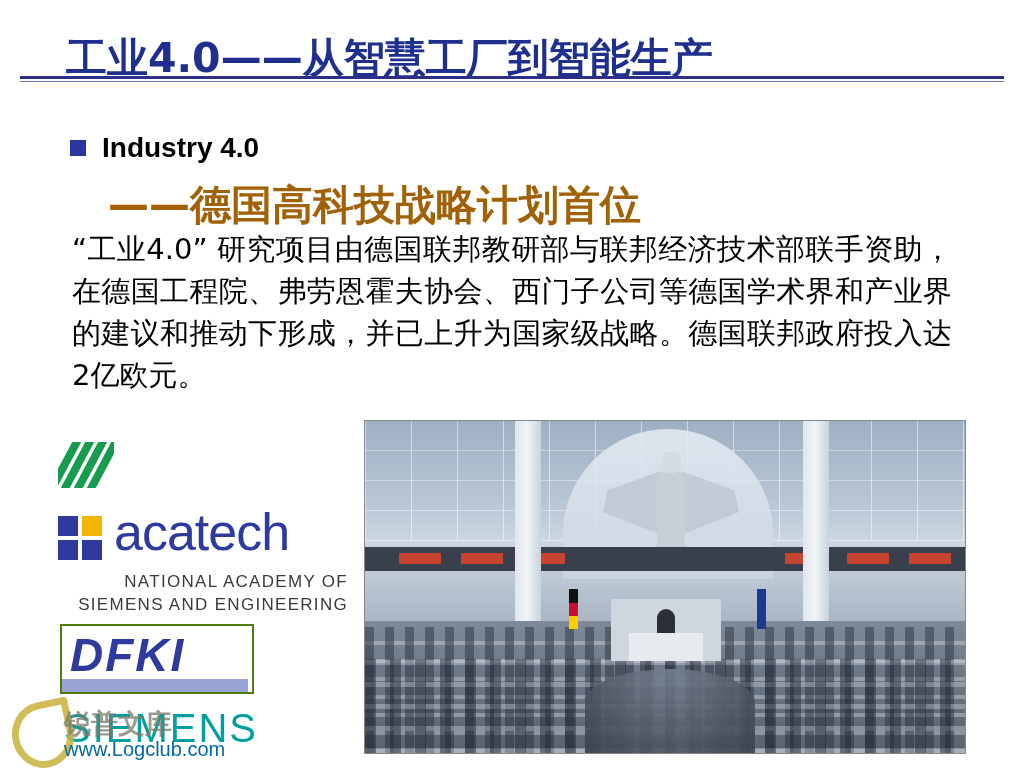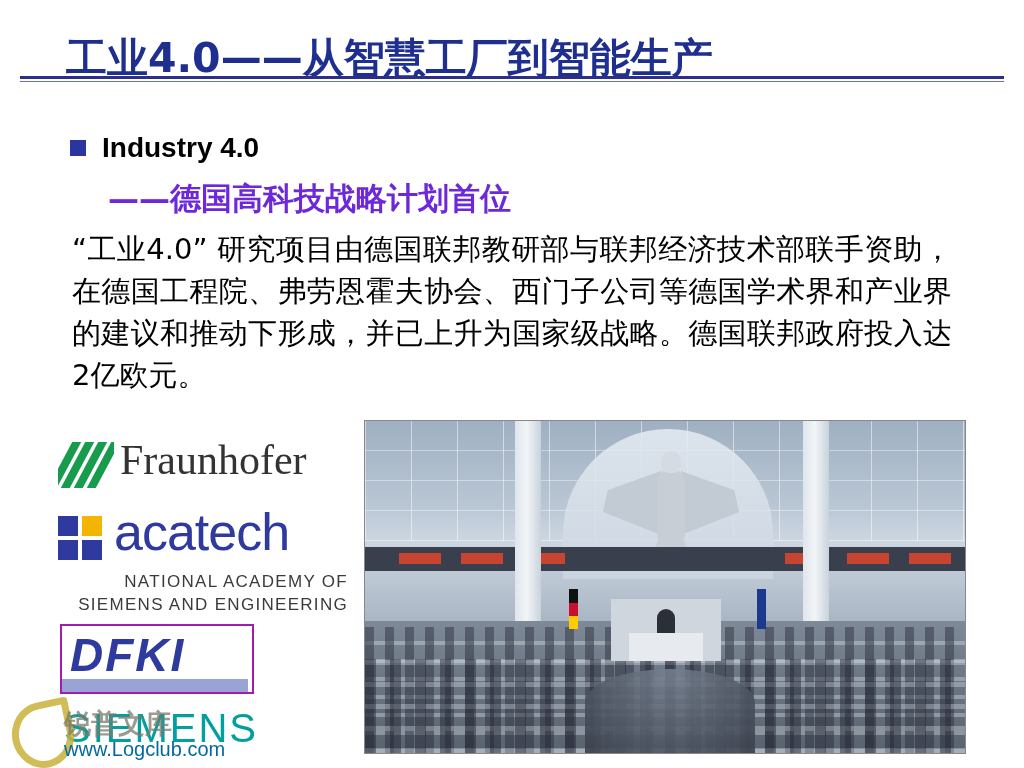--- a/index.html
+++ b/index.html
@@ -79,23 +79,23 @@
     font-size: 28px;
     font-weight: bold;
     color: #000000;
     font-family: "Liberation Sans", sans-serif;
   }
 
   .sub-heading {
     position: absolute;
     left: 108px;
     top: 178px;
-    font-size: 31px;
+    font-size: 41px;
     font-weight: bold;
-    color: #6d28d9;
+    color: #a16207;
     font-family: "DejaVu Sans", "Liberation Sans", sans-serif;
     white-space: nowrap;
   }
 
   
   .paragraph {
     position: absolute;
     left: 72px;
     top: 228px;
     width: 880px;
@@ -196,21 +196,21 @@
   }
 
   
   .dfki {
     position: absolute;
     left: 14px;
     top: 206px;
     width: 190px;
     height: 66px;
     background: #ffffff;
-    border: 2px solid #a21caf;
+    border: 2px solid #4d7c0f;
     overflow: hidden;
   }
   .dfki-text {
     position: absolute;
     left: 8px;
     top: 2px;
     font-size: 46px;
     font-weight: bold;
     font-style: italic;
     color: #2f3a9e;
@@ -404,21 +404,20 @@
 
   <div class="logos">
 
     <div class="fraunhofer">
       <span class="fh-mark">
         <i class="fh-b1"></i>
           <i class="fh-b2"></i>
           <i class="fh-b3"></i>
           <i class="fh-b4"></i>
       </span>
-      <span class="fh-text">Fraunhofer</span>
     </div>
 
     <div class="acatech">
       <span class="ac-mark">
         <span class="ac-q1"></span>
           <span class="ac-q2"></span>
           <span class="ac-q3"></span>
           <span class="ac-q4"></span>
       </span>
       <span class="ac-text">acatech</span>

